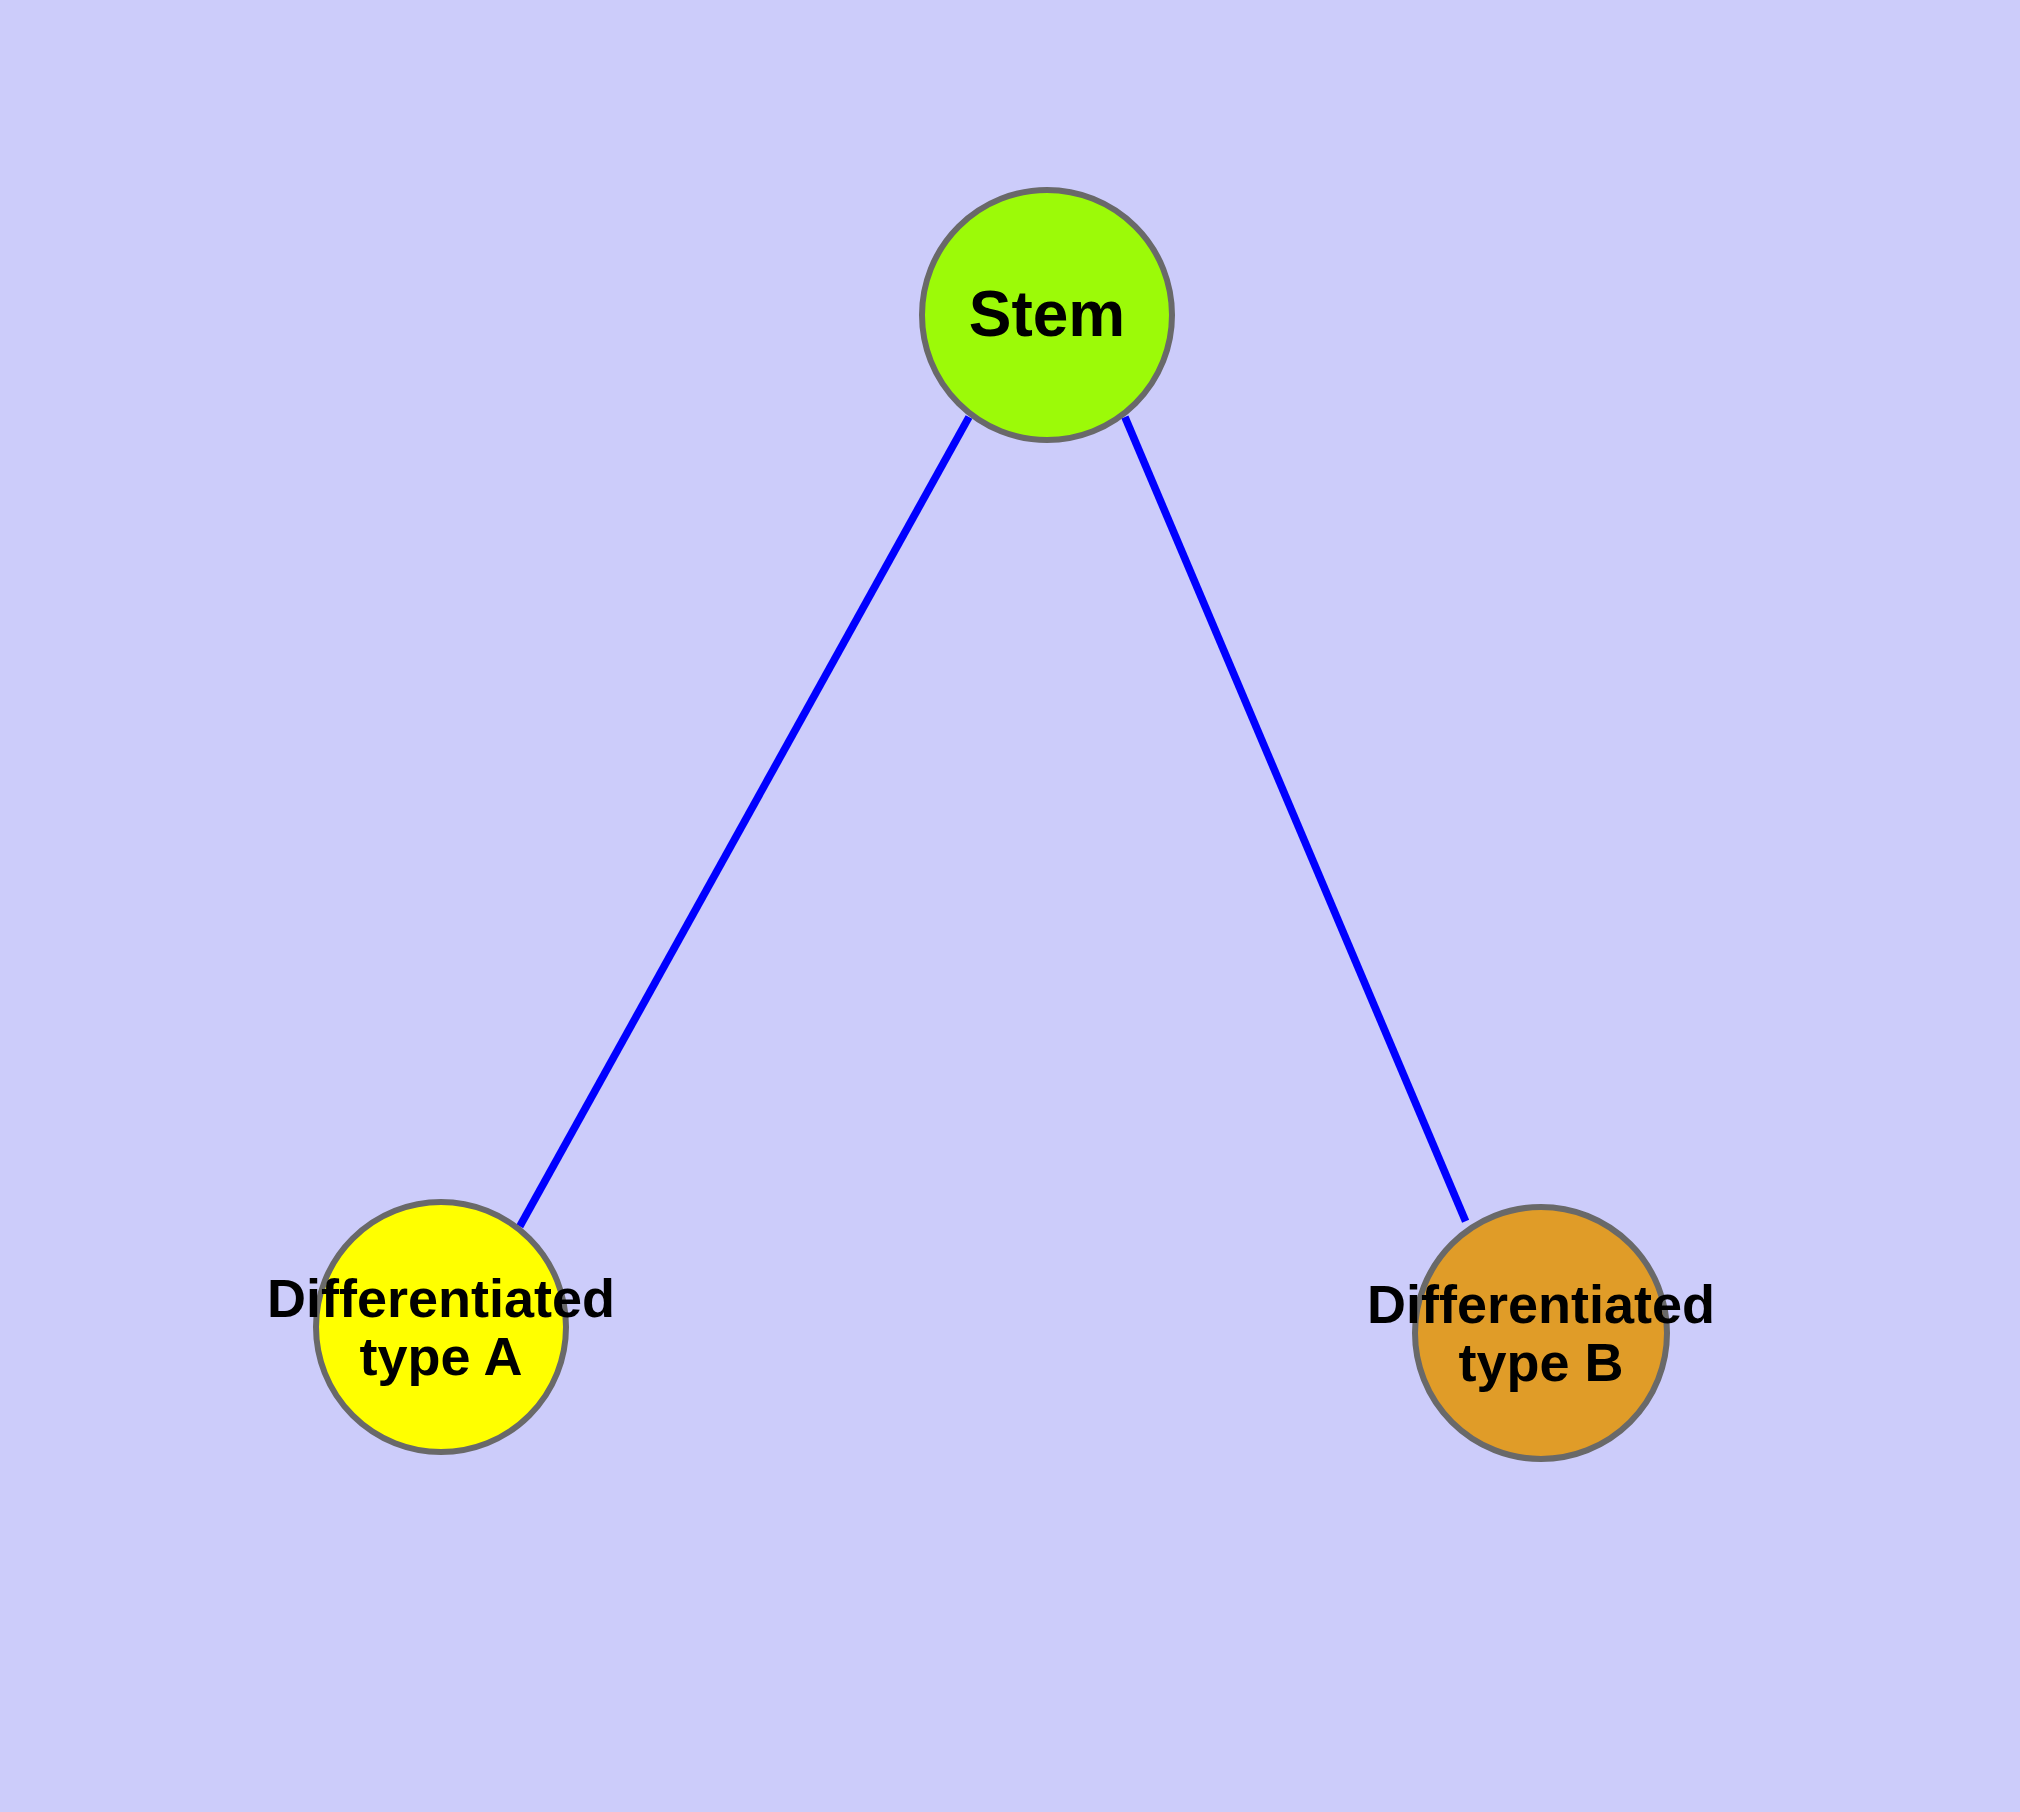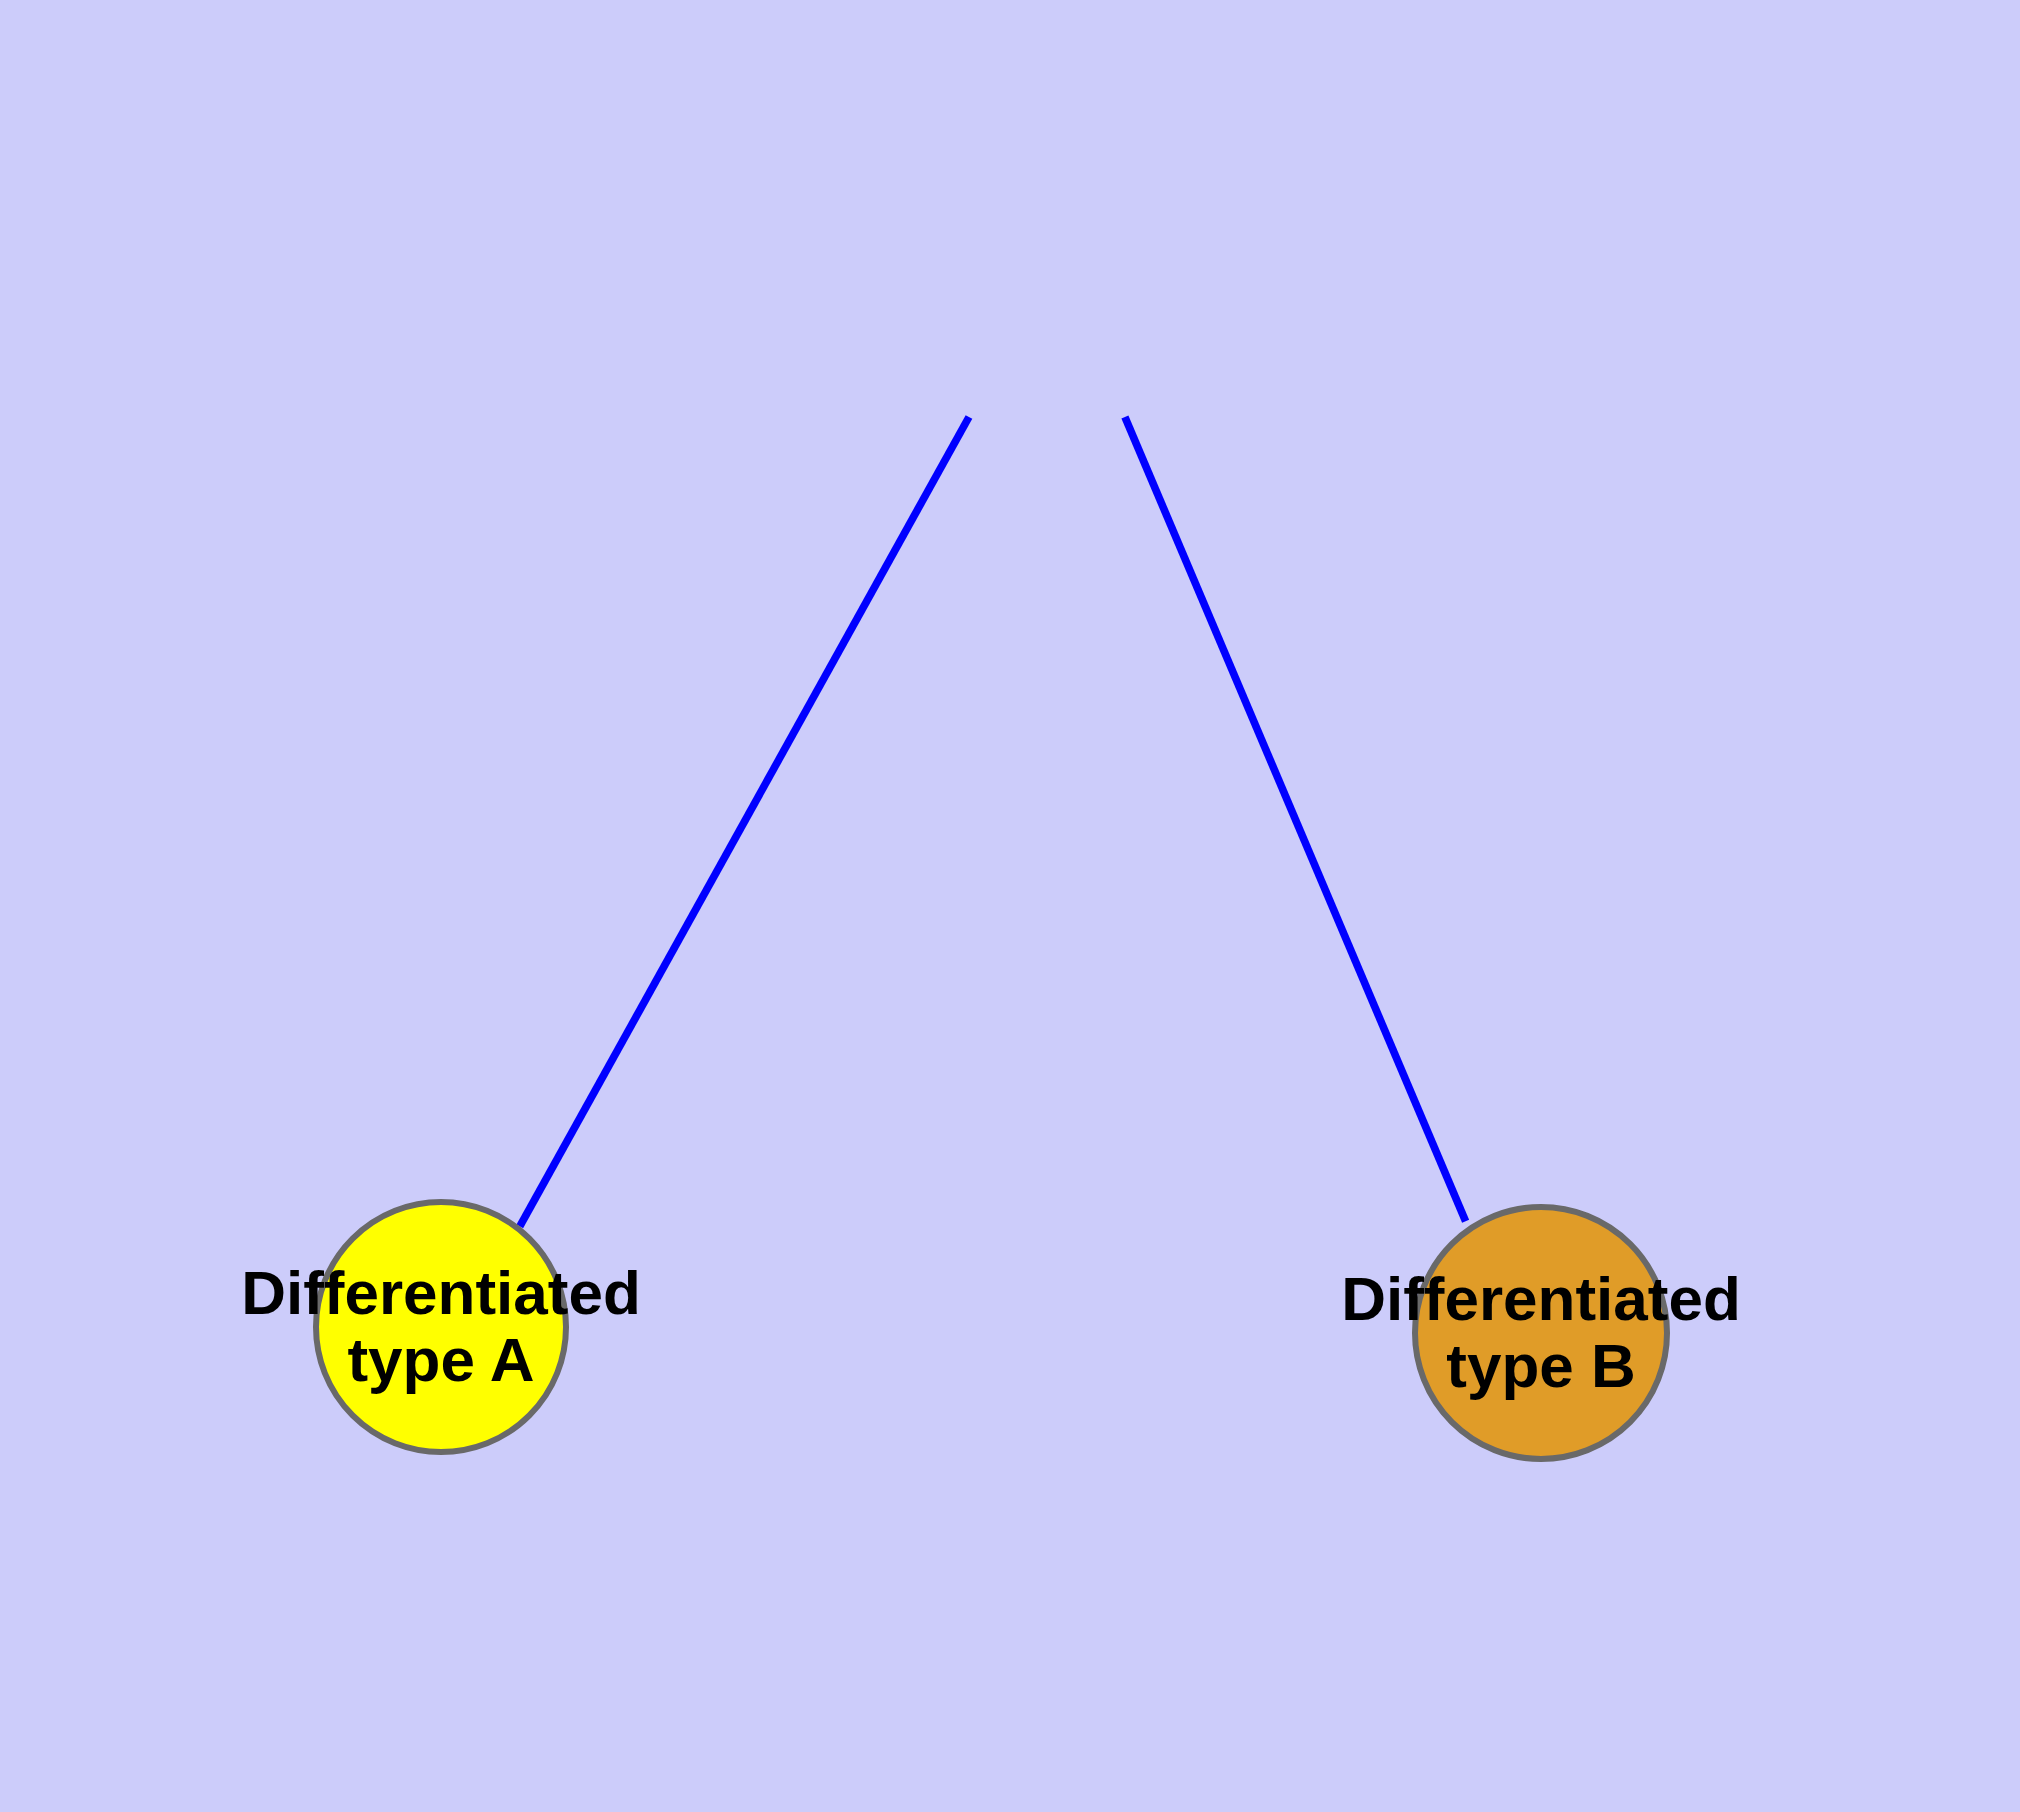--- a/index.html
+++ b/index.html
@@ -68,34 +68,37 @@
   }
   #node-diff-b {
     left: 1412px;
     top: 1204px;
     width: 259px;
     height: 259px;
     background: #e09c28;
   }
   #node-diff-a .node-label,
   #node-diff-b .node-label {
-    font-size: 62px;
+    font-size: 54px;
     text-align: center;
   }
 </style>
 </head>
 <body style="background: rgb(204, 204, 250);">
 
 <div id="graph-canvas" style="background: rgb(204, 204, 250);">
 
   <svg id="edge-layer" viewBox="0 0 2384 2138" xmlns="http://www.w3.org/2000/svg">
     <line x1="1143" y1="492" x2="613" y2="1447" stroke="#0000ff" stroke-width="9" stroke-linecap="butt"></line>
     <line x1="1327" y1="492" x2="1729" y2="1441" stroke="#0000ff" stroke-width="9" stroke-linecap="butt"></line>
   </svg>
 
+  <div class="node" id="node-stem" style="left: 919px; top: 187px; width: 256px; height: 256px; background: rgb(156, 250, 8); border-color: rgb(105, 105, 105);">
+    <span class="node-label">Stem</span>
+  </div>
 
   <div class="node" id="node-diff-a" style="left: 313px; top: 1199px; width: 256px; height: 256px; background: rgb(255, 255, 0); border-color: rgb(105, 105, 105);">
     <span class="node-label">Differentiated
 type A</span>
   </div>
 
   <div class="node" id="node-diff-b" style="left: 1412px; top: 1204px; width: 258px; height: 258px; background: rgb(224, 156, 40); border-color: rgb(105, 105, 105);">
     <span class="node-label">Differentiated
 type B</span>
   </div>

